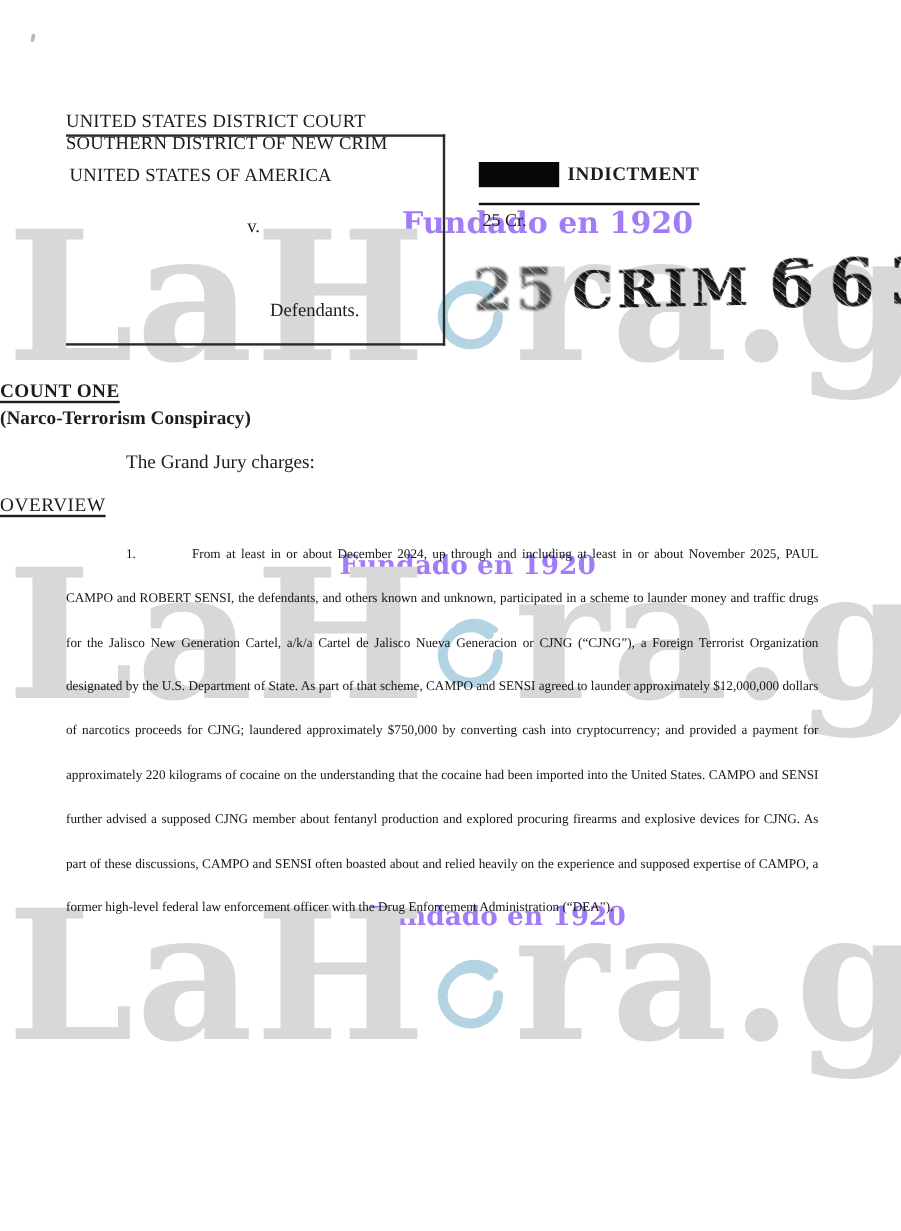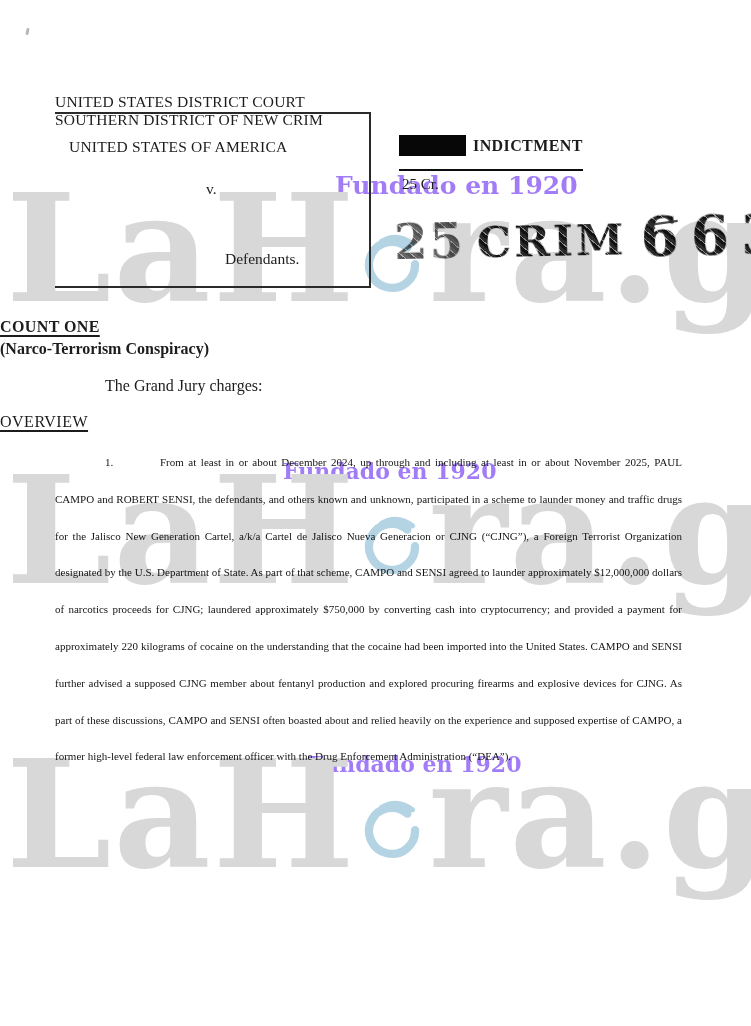--- a/index.html
+++ b/index.html
@@ -38,21 +38,21 @@
     font-size:15.5px;line-height:17.6px;letter-spacing:.2px;
   }
   
   .caption-box{
     position:absolute;left:55px;top:112px;width:314px;height:172px;
     border-top:2px solid #2a2a2a;
     border-right:2px solid #2a2a2a;
     border-bottom:2px solid #2a2a2a;
     font-size:15.5px;
   }
-  .caption-box .plaintiff{position:absolute;left:14px;top:24px;letter-spacing:.2px;}
+  .caption-box .plaintiff{position:absolute;left:3px;top:24px;letter-spacing:.2px;}
   .caption-box .versus{position:absolute;left:151px;top:66px;}
   .caption-box .def-names{position:absolute;left:7px;top:99px;letter-spacing:.2px;}
   .caption-box .def-label{position:absolute;left:170px;top:136px;}
   
   .indictment-row{
     position:absolute;left:399px;top:135px;
     display:flex;align-items:center;
     border-bottom:2px solid #0d0d0d;
     padding-bottom:13px;
   }

